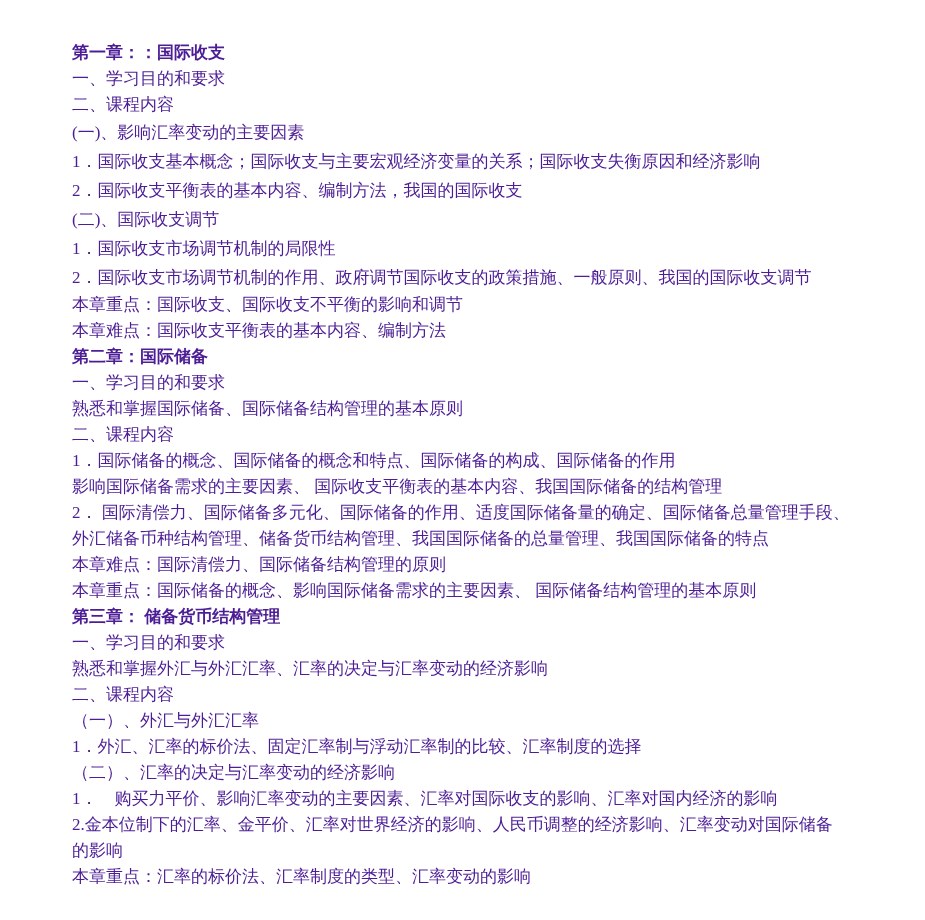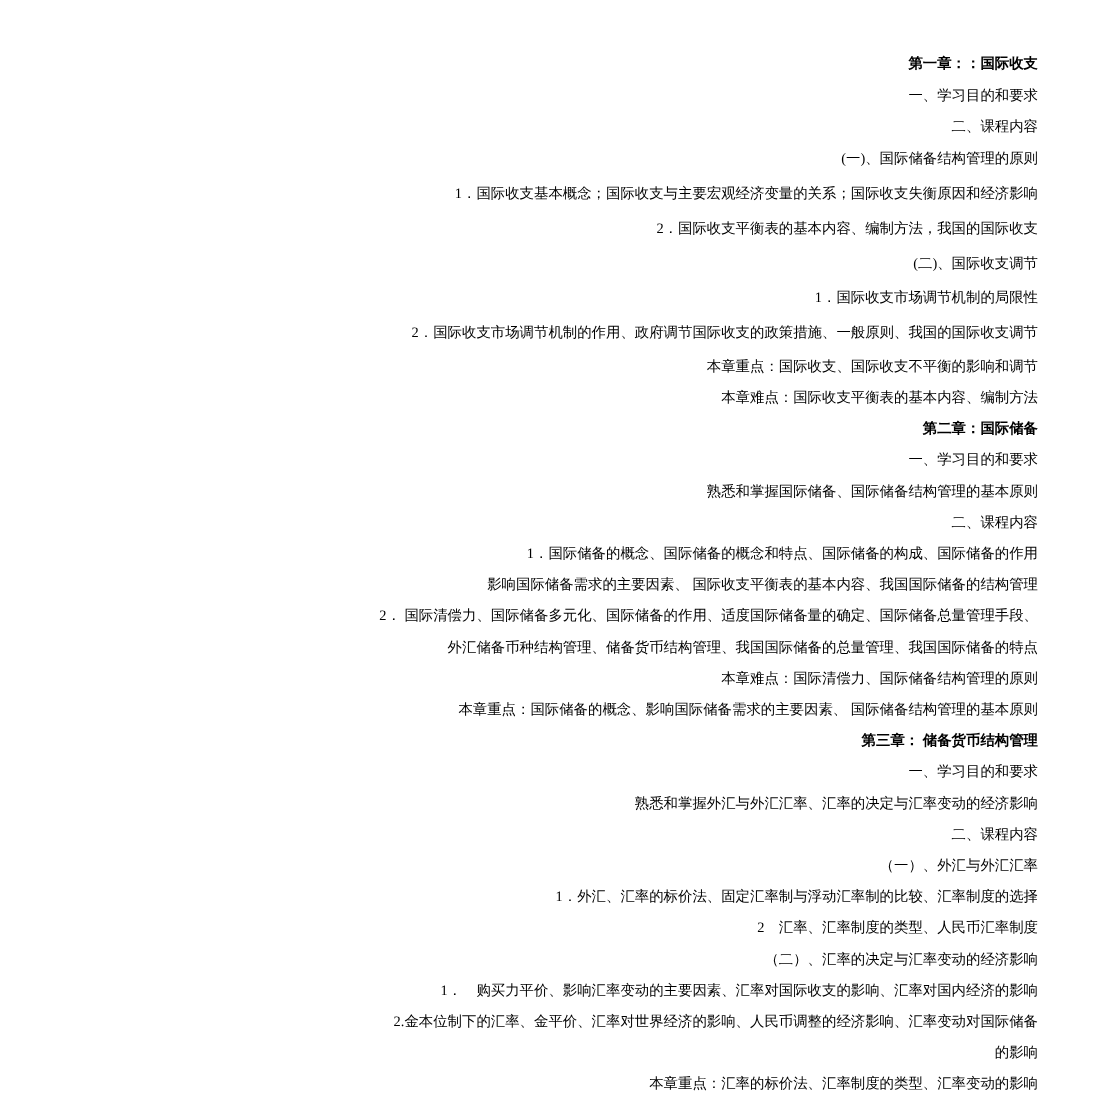--- a/index.html
+++ b/index.html
@@ -18,42 +18,41 @@
     box-sizing: border-box;
     width: 925px;
     height: 920px;
     padding: 40px 60px 0 72px;
     overflow: hidden;
     background: #ffffff;
   }
   .line {
     margin: 0;
     padding: 0;
-    font-size: 12px;
+    font-size: 17px;
     line-height: 26px;
     font-weight: normal;
     white-space: pre-wrap;
-    color: #000000;
-    text-align: right;
+    color: #4c1d95;
   }
   .line.heading {
     font-weight: bold;
   }
   .line.sp {
     line-height: 29px;
   }
 </style>
 </head>
 <body>
 
 <div class="doc" id="doc">
     <p class="line heading">第一章：：国际收支</p>
     <p class="line">一、学习目的和要求</p>
     <p class="line">二、课程内容</p>
-    <p class="line sp">(一)、国际储备结构管理的原则</p>
+    <p class="line sp">(一)、影响汇率变动的主要因素</p>
     <p class="line sp">1．国际收支基本概念；国际收支与主要宏观经济变量的关系；国际收支失衡原因和经济影响</p>
     <p class="line sp">2．国际收支平衡表的基本内容、编制方法，我国的国际收支</p>
     <p class="line sp">(二)、国际收支调节</p>
     <p class="line sp">1．国际收支市场调节机制的局限性</p>
     <p class="line sp">2．国际收支市场调节机制的作用、政府调节国际收支的政策措施、一般原则、我国的国际收支调节</p>
     <p class="line">本章重点：国际收支、国际收支不平衡的影响和调节</p>
     <p class="line">本章难点：国际收支平衡表的基本内容、编制方法</p>
     <p class="line heading">第二章：国际储备</p>
     <p class="line">一、学习目的和要求</p>
     <p class="line">熟悉和掌握国际储备、国际储备结构管理的基本原则</p>
@@ -63,19 +62,18 @@
     <p class="line">2． 国际清偿力、国际储备多元化、国际储备的作用、适度国际储备量的确定、国际储备总量管理手段、</p>
     <p class="line">外汇储备币种结构管理、储备货币结构管理、我国国际储备的总量管理、我国国际储备的特点</p>
     <p class="line">本章难点：国际清偿力、国际储备结构管理的原则</p>
     <p class="line">本章重点：国际储备的概念、影响国际储备需求的主要因素、 国际储备结构管理的基本原则</p>
     <p class="line heading">第三章： 储备货币结构管理</p>
     <p class="line">一、学习目的和要求</p>
     <p class="line">熟悉和掌握外汇与外汇汇率、汇率的决定与汇率变动的经济影响</p>
     <p class="line">二、课程内容</p>
     <p class="line">（一）、外汇与外汇汇率</p>
     <p class="line">1．外汇、汇率的标价法、固定汇率制与浮动汇率制的比较、汇率制度的选择</p>
-    <p class="line">2　汇率、汇率制度的类型、人民币汇率制度</p>
     <p class="line">（二）、汇率的决定与汇率变动的经济影响</p>
     <p class="line">1．　购买力平价、影响汇率变动的主要因素、汇率对国际收支的影响、汇率对国内经济的影响</p>
     <p class="line">2.金本位制下的汇率、金平价、汇率对世界经济的影响、人民币调整的经济影响、汇率变动对国际储备</p>
     <p class="line">的影响</p>
     <p class="line">本章重点：汇率的标价法、汇率制度的类型、汇率变动的影响</p>
   </div>
 
 </body></html>

